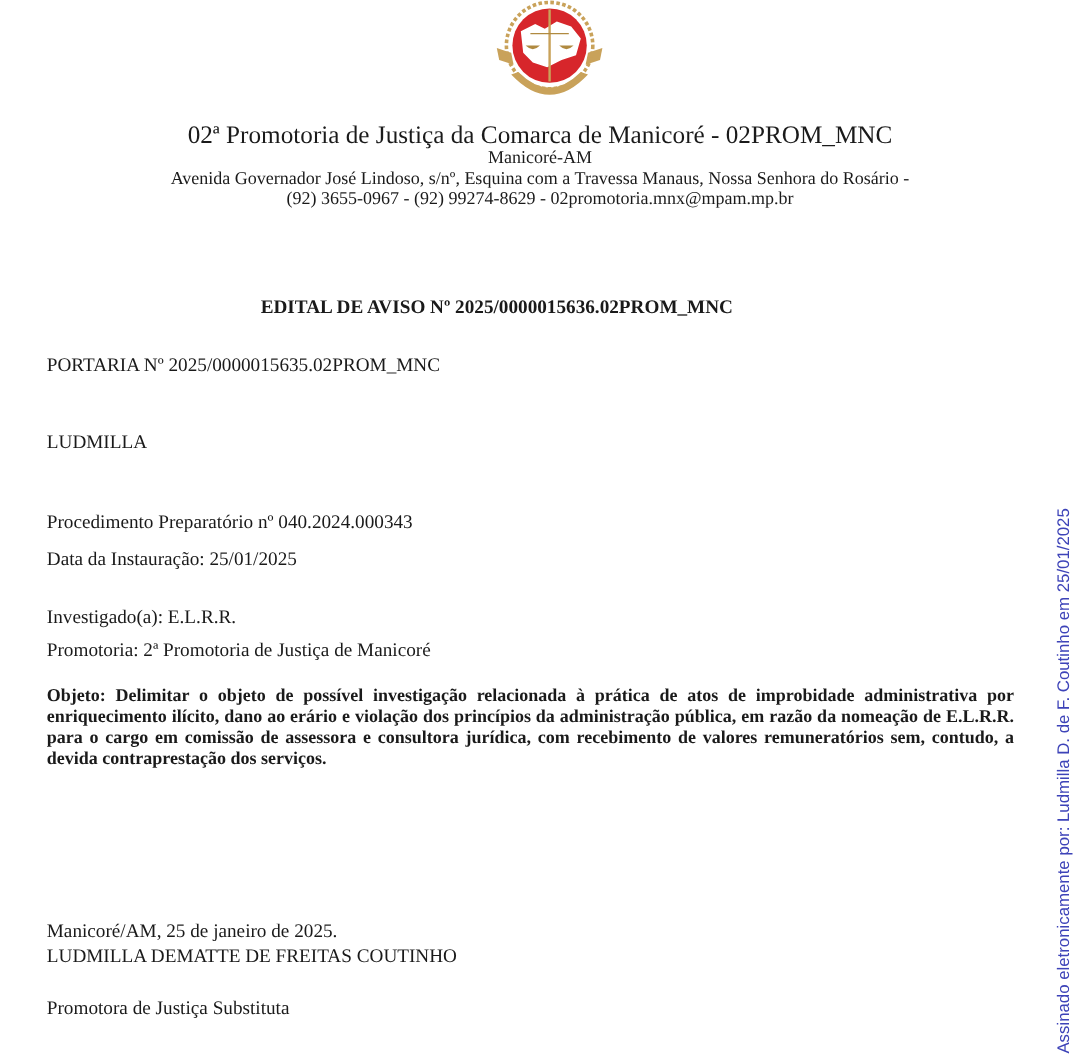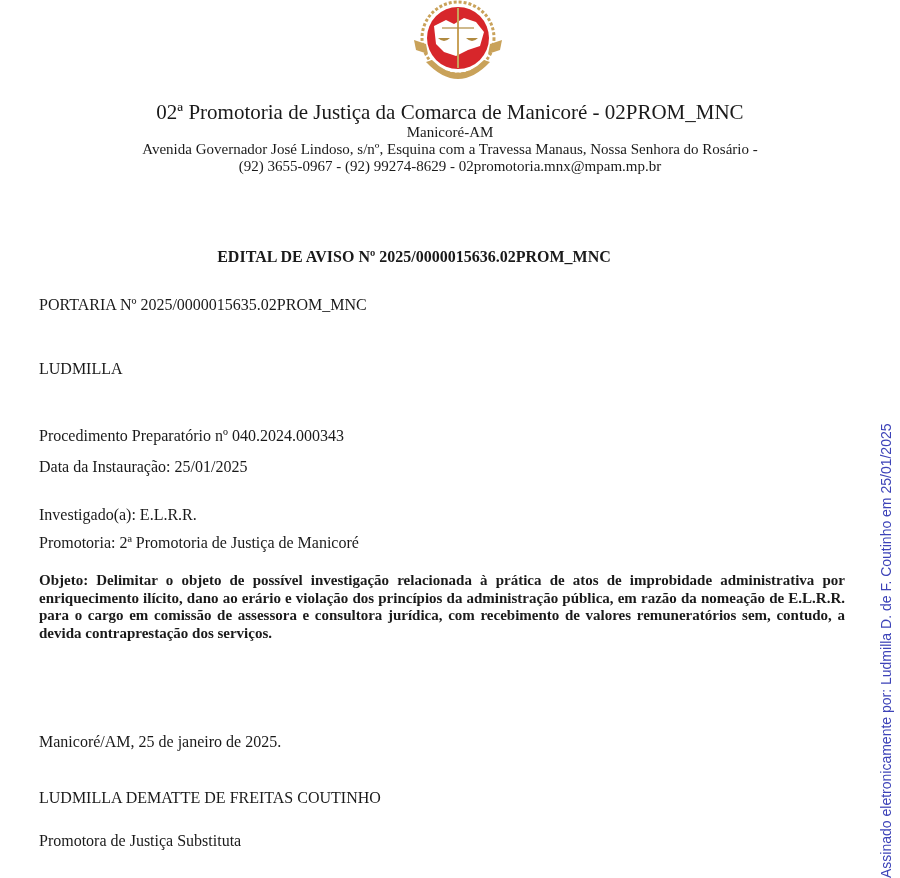--- a/index.html
+++ b/index.html
@@ -50,17 +50,17 @@
 
 <div class="p" style="top:296px;">PORTARIA Nº 2025/0000015635.02PROM_MNC</div>
 <div class="p" style="top:360px;">LUDMILLA</div>
 <div class="p" style="top:427px;">Procedimento Preparatório nº 040.2024.000343</div>
 <div class="p" style="top:458px;">Data da Instauração: 25/01/2025</div>
 <div class="p" style="top:490px;margin-top:44px;">Promotoria: 2ª Promotoria de Justiça de Manicoré</div>
 <div class="p" style="top:506px;">Investigado(a): E.L.R.R.</div>
 
 <div class="objeto">Objeto: Delimitar o objeto de possível investigação relacionada à prática de atos de improbidade administrativa por enriquecimento ilícito, dano ao erário e violação dos princípios da administração pública, em razão da nomeação de E.L.R.R. para o cargo em comissão de assessora e consultora jurídica, com recebimento de valores remuneratórios sem, contudo, a devida contraprestação dos serviços.</div>
 
-<div class="p" style="top:733px;">Manicoré/AM, 25 de janeiro de 2025.</div>
+<div class="p" style="top:768px;">Manicoré/AM, 25 de janeiro de 2025.</div>
 <div class="p" style="top:789px;">LUDMILLA DEMATTE DE FREITAS COUTINHO</div>
 <div class="p" style="top:832px;">Promotora de Justiça Substituta</div>
 
 <div class="sig">Assinado eletronicamente por: Ludmilla D. de F. Coutinho em 25/01/2025</div>
 
 </body></html>

